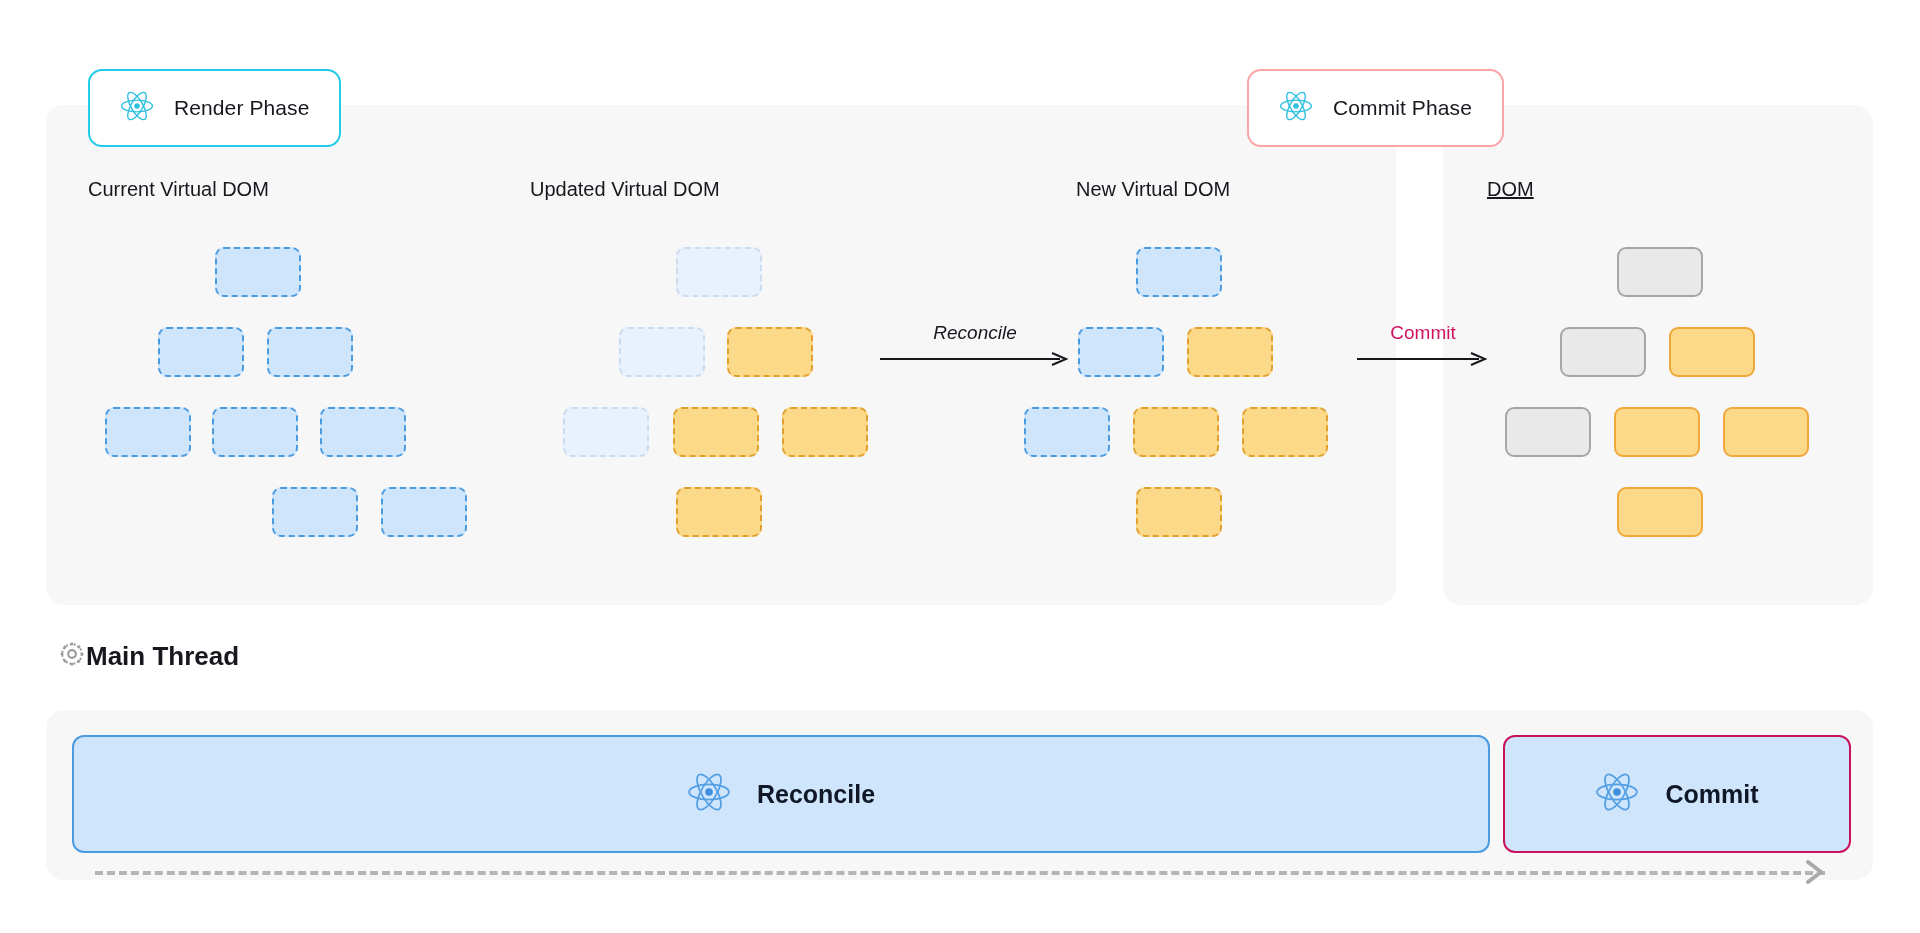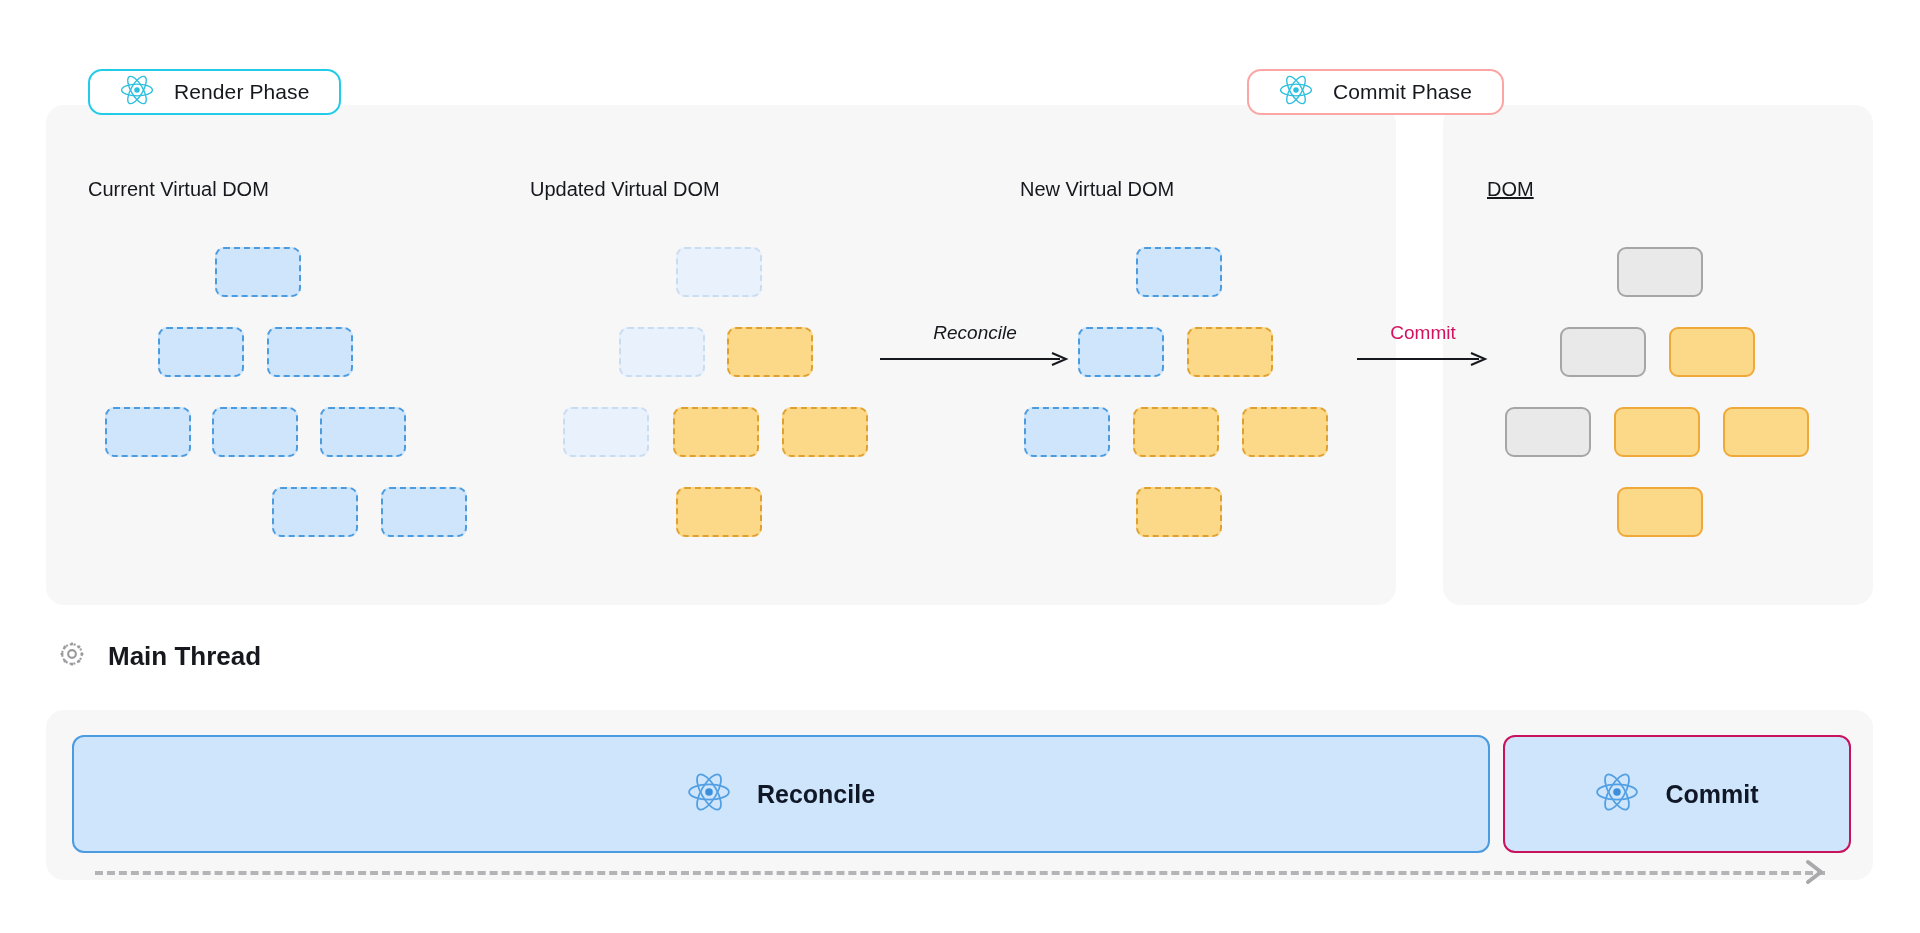--- a/index.html
+++ b/index.html
@@ -22,21 +22,21 @@
 
   
   .phase-badge {
     position: absolute;
     display: flex;
     align-items: center;
     gap: 20px;
     background: #ffffff;
     border-radius: 14px;
     padding: 0 30px;
-    height: 46px;
+    height: 78px;
     z-index: 6;
   }
   #badge-render { left: 88px;  top: 69px; border: 2px solid #22cbe8; }
   #badge-commit { left: 1247px; top: 69px; border: 2px solid #fca5a5; }
   .phase-badge .label {
     font-size: 21px;
     color: #16181d;
     letter-spacing: .1px;
     white-space: nowrap;
   }
@@ -72,21 +72,21 @@
     white-space: nowrap;
   }
   .arrow-group .cap.dark { color: #16181d; font-style: italic; }
   .arrow-group .cap.pink { color: #d2125e; }
   .arrow-group svg { display: block; }
 
   
   #mt-head {
     position: absolute;
     left: 58px; top: 640px;
-    display: flex; align-items: center; gap: 22px;
+    display: flex; align-items: center; 
   }
   #mt-head .title {
     font-size: 26px; font-weight: bold; color: #16181d;
   }
   #mt-panel {
     position: absolute;
     left: 46px; top: 710px; width: 1827px; height: 170px;
     background: #f7f7f8;
     border-radius: 18px;
   }
@@ -141,21 +141,21 @@
           <ellipse cx="21" cy="21" rx="19" ry="7.3" transform="rotate(120 21 21)"></ellipse>
         </g>
         <circle cx="21" cy="21" r="3.4" fill="#2cbfe0"></circle>
       </svg>
     </span>
     <span class="label">Commit Phase</span>
   </div>
 
   <div class="col-title" style="left:88px;  top:178px;">Current Virtual DOM</div>
   <div class="col-title" style="left:530px; top:178px;">Updated Virtual DOM</div>
-  <div class="col-title" style="left:1020px;top:178px;">New Virtual DOM</div>
+  <div class="col-title" style="left:1076px;top:178px;">New Virtual DOM</div>
   <div class="col-title" style="left:1487px;top:178px;text-decoration:underline;">DOM</div>
 
   <div class="node blue" style="left:215px; top:247px;"></div>
   <div class="node blue" style="left:158px; top:327px;"></div>
   <div class="node blue" style="left:267px; top:327px;"></div>
   <div class="node blue" style="left:105px; top:407px;"></div>
   <div class="node blue" style="left:212px; top:407px;"></div>
   <div class="node blue" style="left:320px; top:407px;"></div>
   <div class="node blue" style="left:272px; top:487px;"></div>
   <div class="node blue" style="left:381px; top:487px;"></div>

